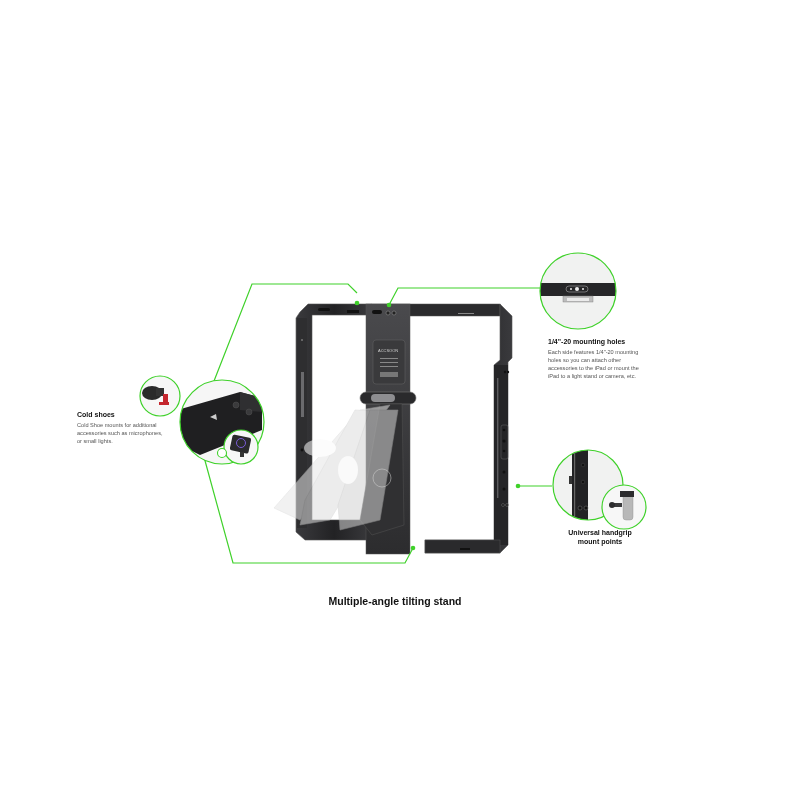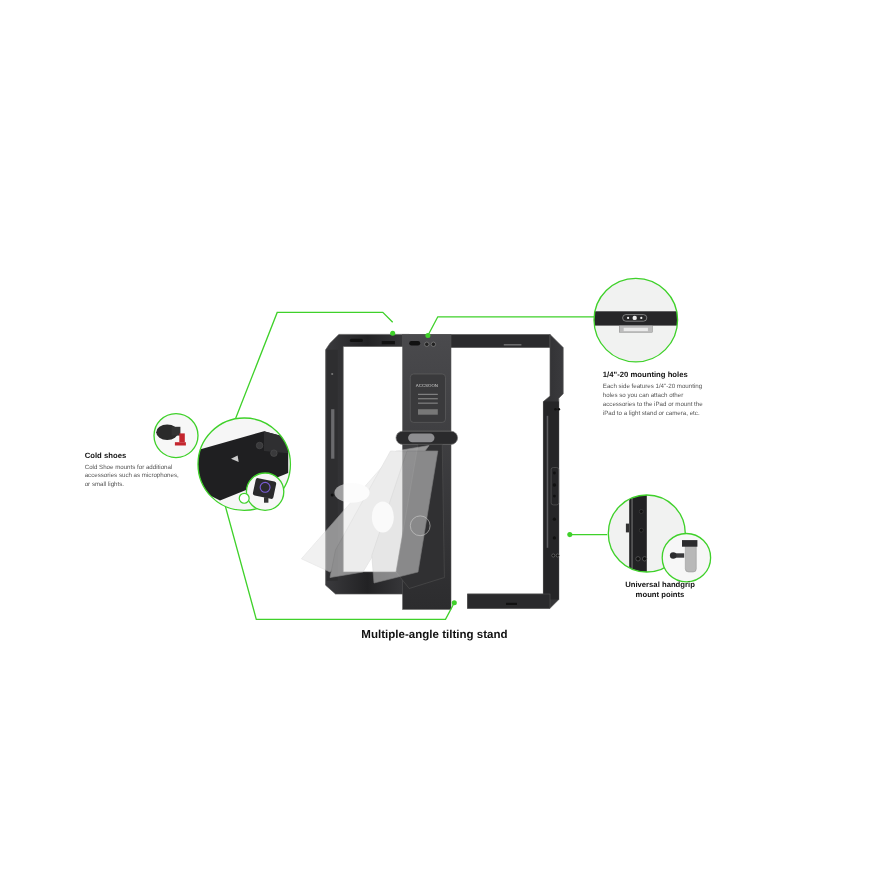--- a/index.html
+++ b/index.html
@@ -1,21 +1,21 @@
 <!DOCTYPE html>
 <html><head>
   <meta charset="utf-8">
   <style>
     html, body { margin: 0; padding: 0; background: #ffffff; }
     body { width: 800px; height: 800px; position: relative; overflow: hidden; font-family: "Liberation Sans", "DejaVu Sans", sans-serif; }
     .canvas { position: absolute; left: 0; top: 0; width: 800px; height: 800px; }
     svg.overlay { position: absolute; left: 0; top: 0; width: 800px; height: 800px; }
     .callout-title { position: absolute; font-weight: bold; color: #111; font-size: 7px; line-height: 9px; }
     .callout-desc { position: absolute; color: #555; font-size: 5.6px; line-height: 8px; }
-    .caption { position: absolute; left: 0; width: 790px; top: 571px; text-align: center; font-weight: bold; font-size: 10.5px; color: #111; }
+    .caption { position: absolute; left: 0; width: 790px; top: 595px; text-align: center; font-weight: bold; font-size: 10.5px; color: #111; }
   </style>
 </head>
 <body>
 
 <div class="canvas">
 
   <svg class="overlay" viewBox="0 0 800 800">
     <defs>
       <linearGradient id="frameGrad" x1="0" y1="0" x2="1" y2="0">
         <stop offset="0" stop-color="#3a3a3d"></stop>

